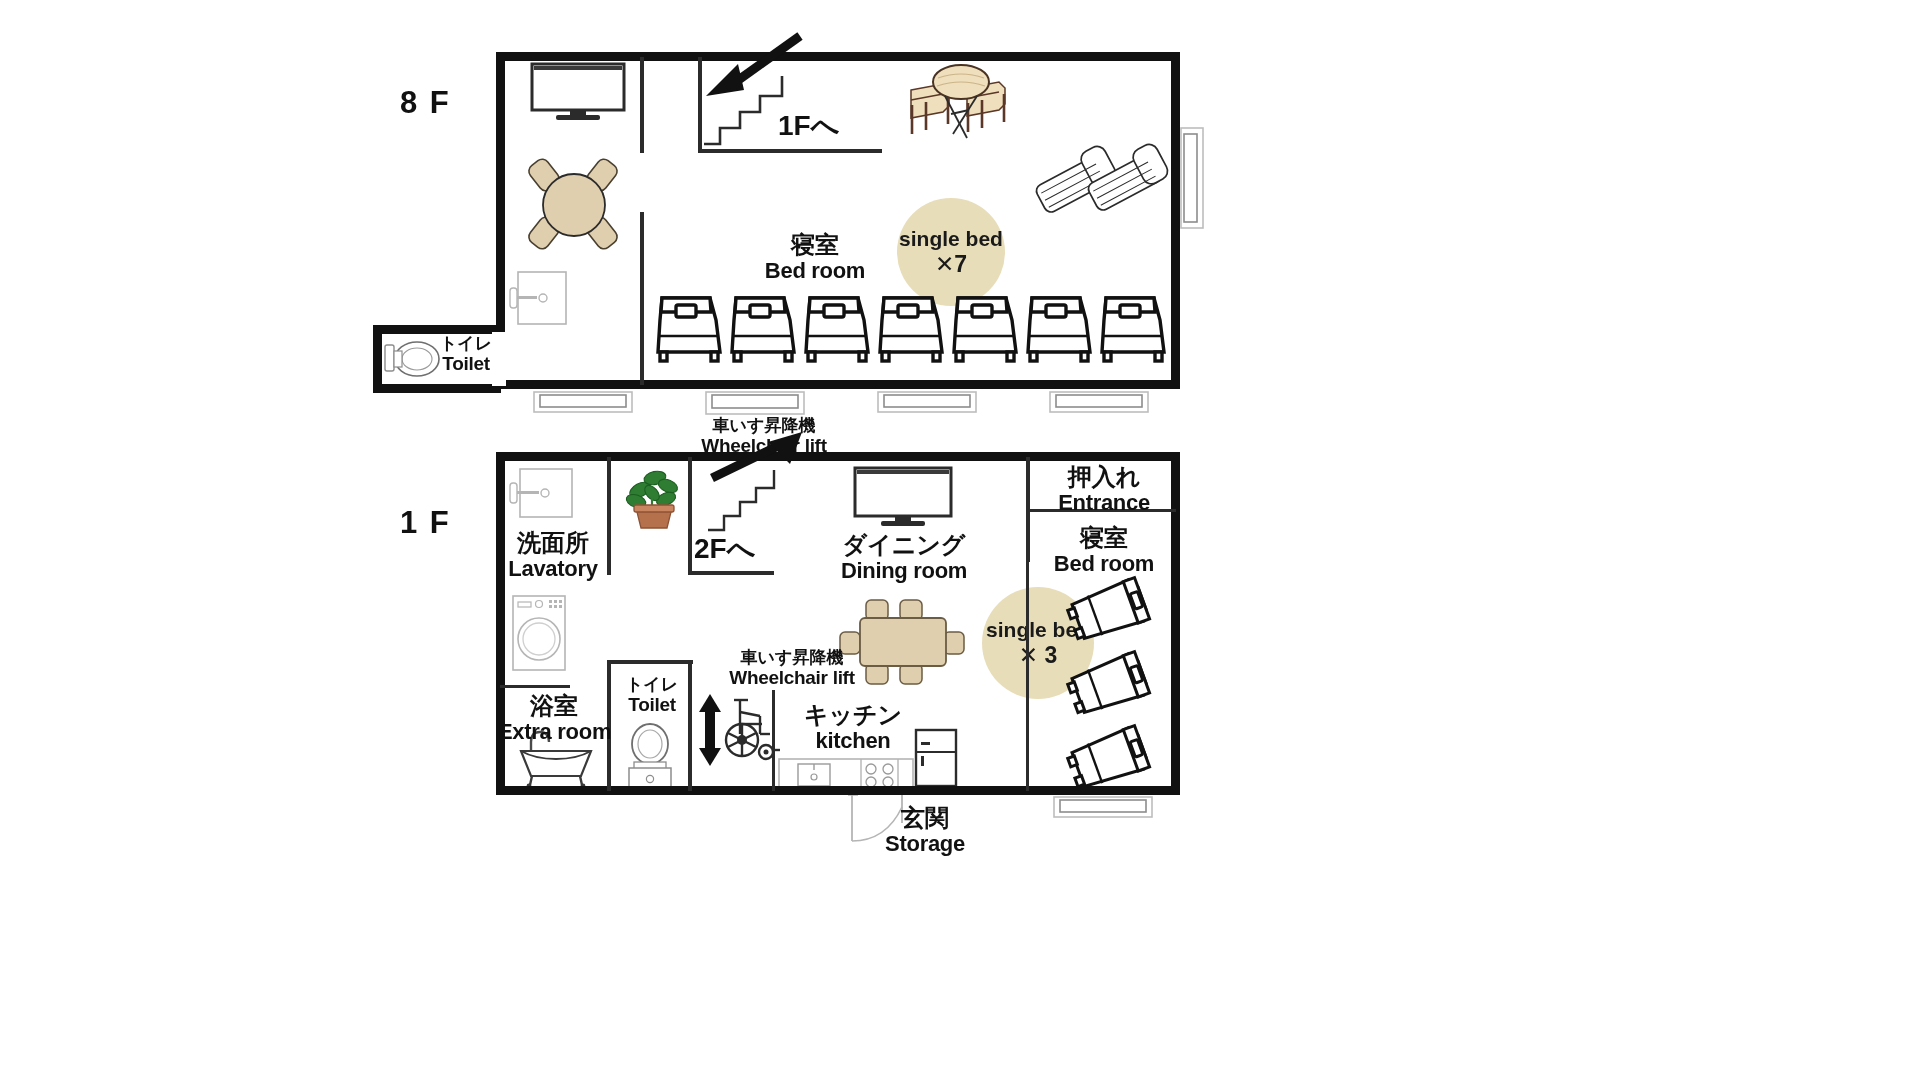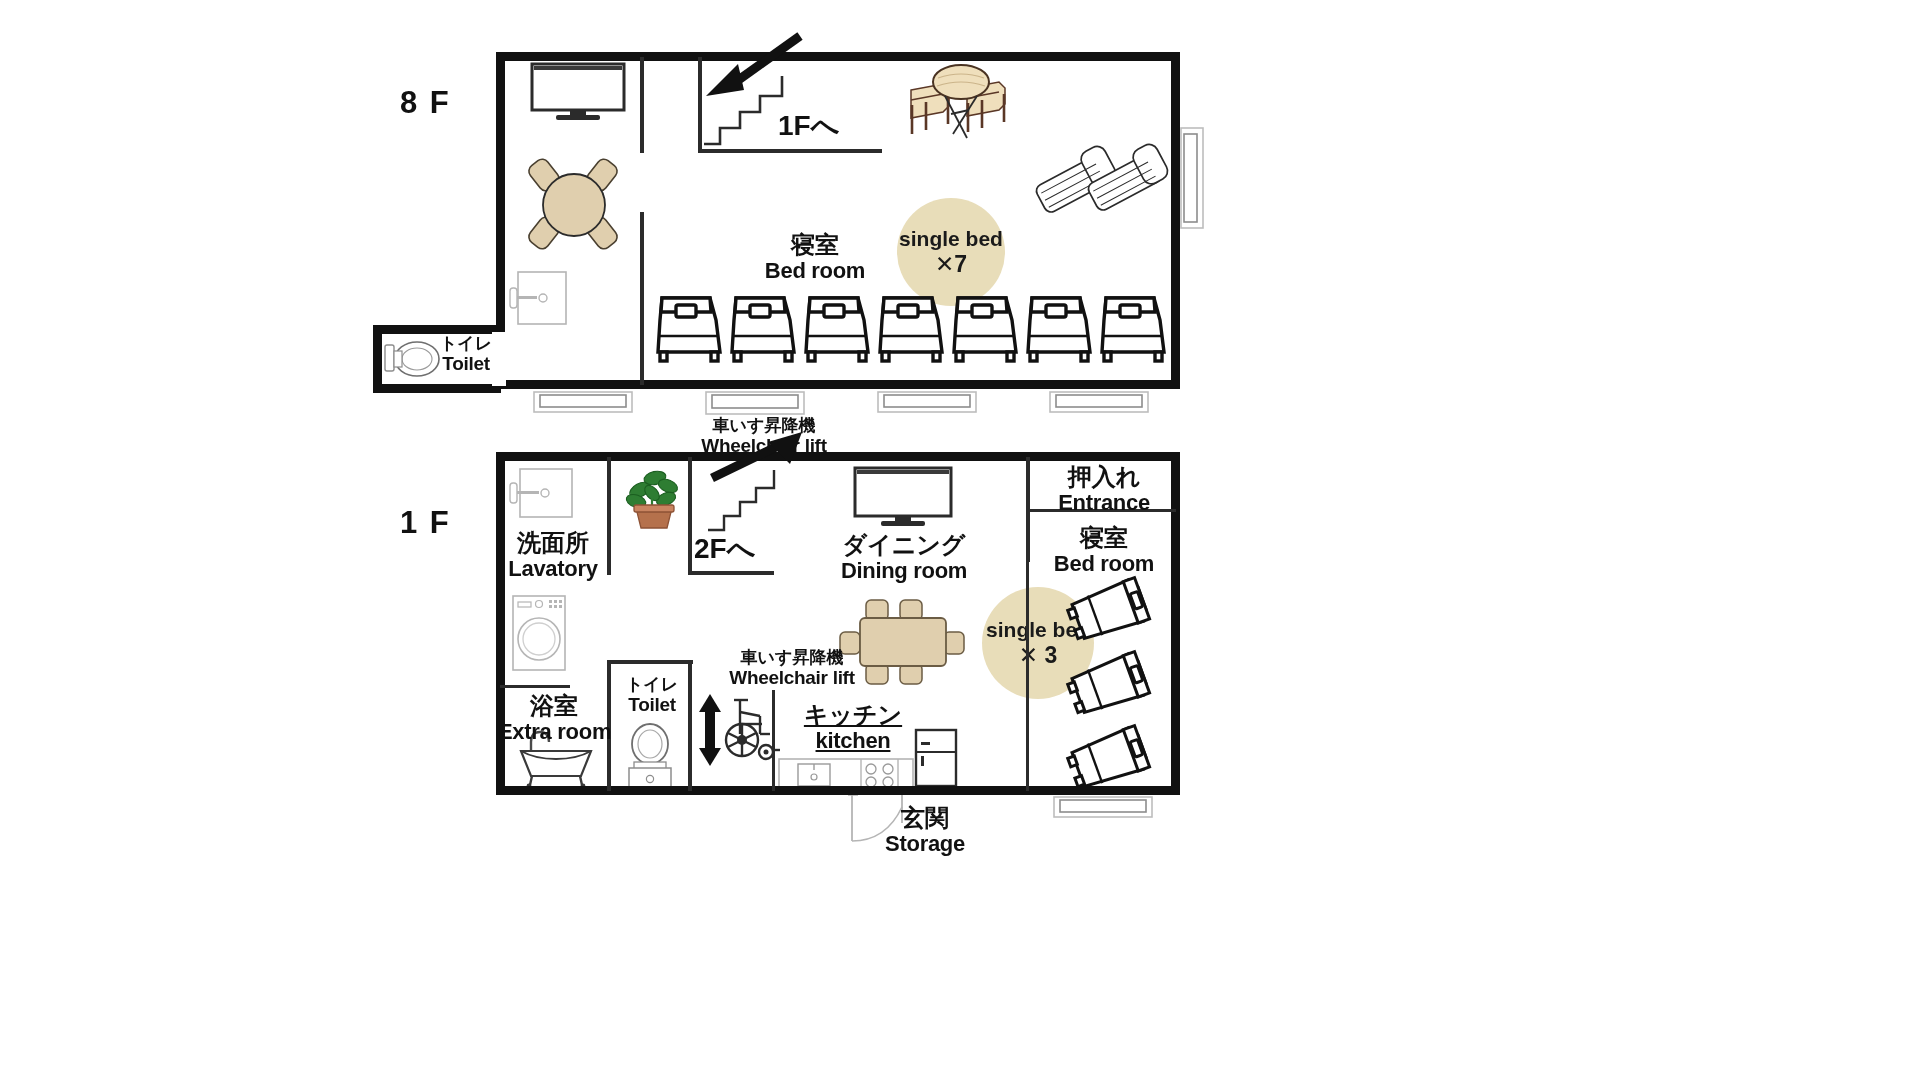--- a/index.html
+++ b/index.html
@@ -482,21 +482,21 @@
         <line x1="20" y1="31" x2="20" y2="61"></line>
         <line x1="6" y1="39" x2="34" y2="53"></line>
         <line x1="6" y1="53" x2="34" y2="39"></line>
         <circle cx="44" cy="58" r="7"></circle>
         <circle cx="44" cy="58" r="2.5" fill="#2b2b2b" stroke="none"></circle>
         <line x1="51" y1="56" x2="58" y2="56"></line>
       </g>
     </svg>
   </div>
 
-  <div class="room-label label-layer" style="left:792px; top:702px; width:122px;text-decoration:underline;">
+  <div class="room-label label-layer" style="left:792px; top:702px; width:122px;">
     <span class="jp">キッチン</span>
     <span class="en">kitchen</span>
   </div>
 
   <div class="abs icon-layer" style="left:778px; top:758px;">
     <svg width="136" height="34" viewBox="0 0 136 34">
       <rect x="1" y="1" width="134" height="32" fill="#ffffff" stroke="#b5b5b5" stroke-width="1.6"></rect>
       <rect x="20" y="6" width="32" height="22" fill="#ffffff" stroke="#9a9a9a" stroke-width="1.4"></rect>
       <line x1="36" y1="6" x2="36" y2="12" stroke="#9a9a9a" stroke-width="1.4"></line>
       <circle cx="36" cy="19" r="3" fill="#ffffff" stroke="#9a9a9a" stroke-width="1.2"></circle>

